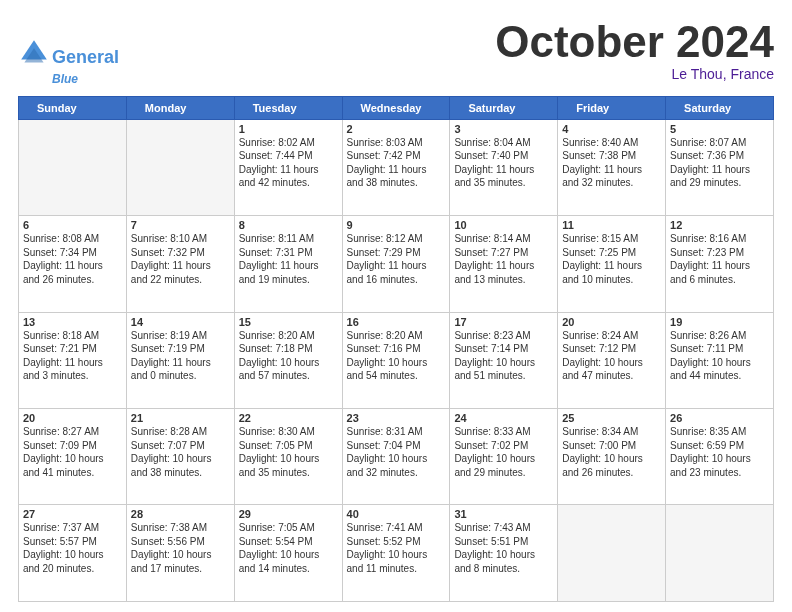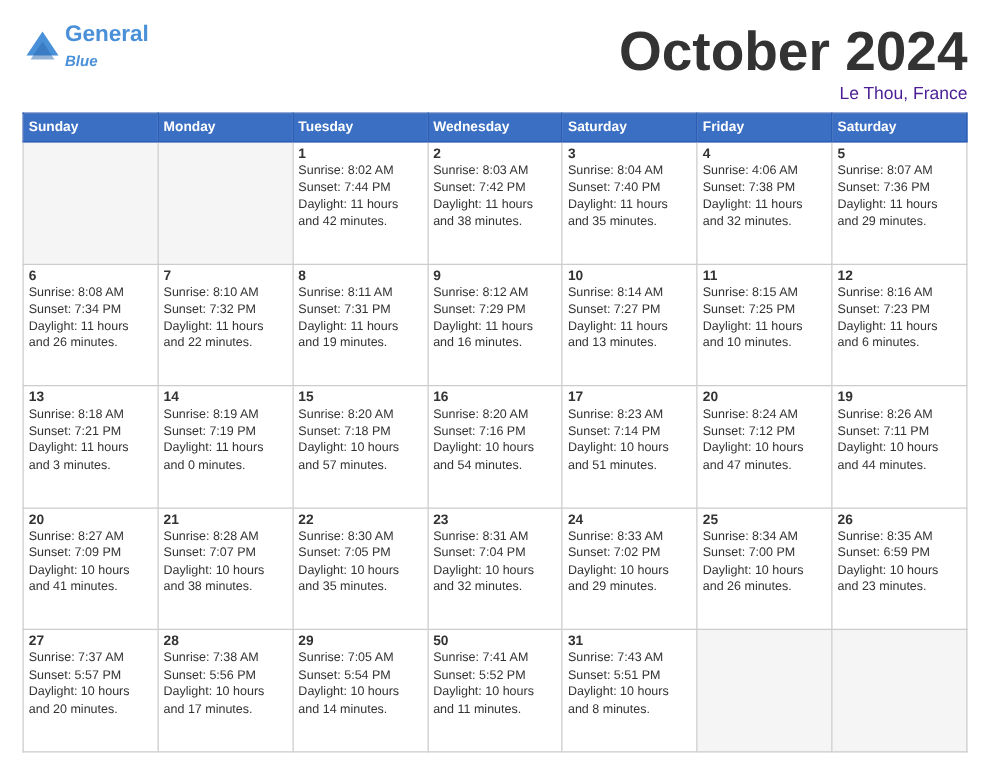--- a/index.html
+++ b/index.html
@@ -25,20 +25,21 @@
     }
     .logo {
       display: flex;
       align-items: center;
     }
     .logo-text {
       font-size: 18px;
       font-weight: bold;
       color: #333;
       line-height: 1.1;
+      margin-top: 30px;
     }
     .logo-text span {
       color: #4a90d9;
     }
     .logo-icon {
       width: 32px;
       height: 32px;
       margin-right: 2px;
     }
     .title-block {
@@ -59,21 +60,21 @@
       border: 1px solid #ccc;
       border-collapse: collapse;
       width: 100%;
       table-layout: fixed;
     }
     .calendar th {
       background-color: #3a6fc4;
       color: #fff;
       font-size: 11px;
       font-weight: bold;
-      padding: 5px 4px;
+      padding: 5px 18px;
       text-align: left;
       border: 1px solid #2a5ab0;
     }
     .calendar td {
       border: 1px solid #ccc;
       vertical-align: top;
       padding: 3px 4px;
       font-size: 9.5px;
       color: #333;
       background: #fff;
@@ -148,21 +149,21 @@
 Daylight: 11 hours and 38 minutes.</div>
           </td>
           <td>
             <span class="day-number">3</span>
             <div class="day-info">Sunrise: 8:04 AM
 Sunset: 7:40 PM
 Daylight: 11 hours and 35 minutes.</div>
           </td>
           <td>
             <span class="day-number">4</span>
-            <div class="day-info">Sunrise: 4:06 AM
+            <div class="day-info">Sunrise: 8:40 AM
 Sunset: 7:38 PM
 Daylight: 11 hours and 32 minutes.</div>
           </td>
           <td>
             <span class="day-number">5</span>
             <div class="day-info">Sunrise: 8:07 AM
 Sunset: 7:36 PM
 Daylight: 11 hours and 29 minutes.</div>
           </td>
         </tr>
@@ -311,21 +312,21 @@
 Sunset: 5:56 PM
 Daylight: 10 hours and 17 minutes.</div>
           </td>
           <td>
             <span class="day-number">29</span>
             <div class="day-info">Sunrise: 7:05 AM
 Sunset: 5:54 PM
 Daylight: 10 hours and 14 minutes.</div>
           </td>
           <td>
-            <span class="day-number">50</span>
+            <span class="day-number">40</span>
             <div class="day-info">Sunrise: 7:41 AM
 Sunset: 5:52 PM
 Daylight: 10 hours and 11 minutes.</div>
           </td>
           <td>
             <span class="day-number">31</span>
             <div class="day-info">Sunrise: 7:43 AM
 Sunset: 5:51 PM
 Daylight: 10 hours and 8 minutes.</div>
           </td>

